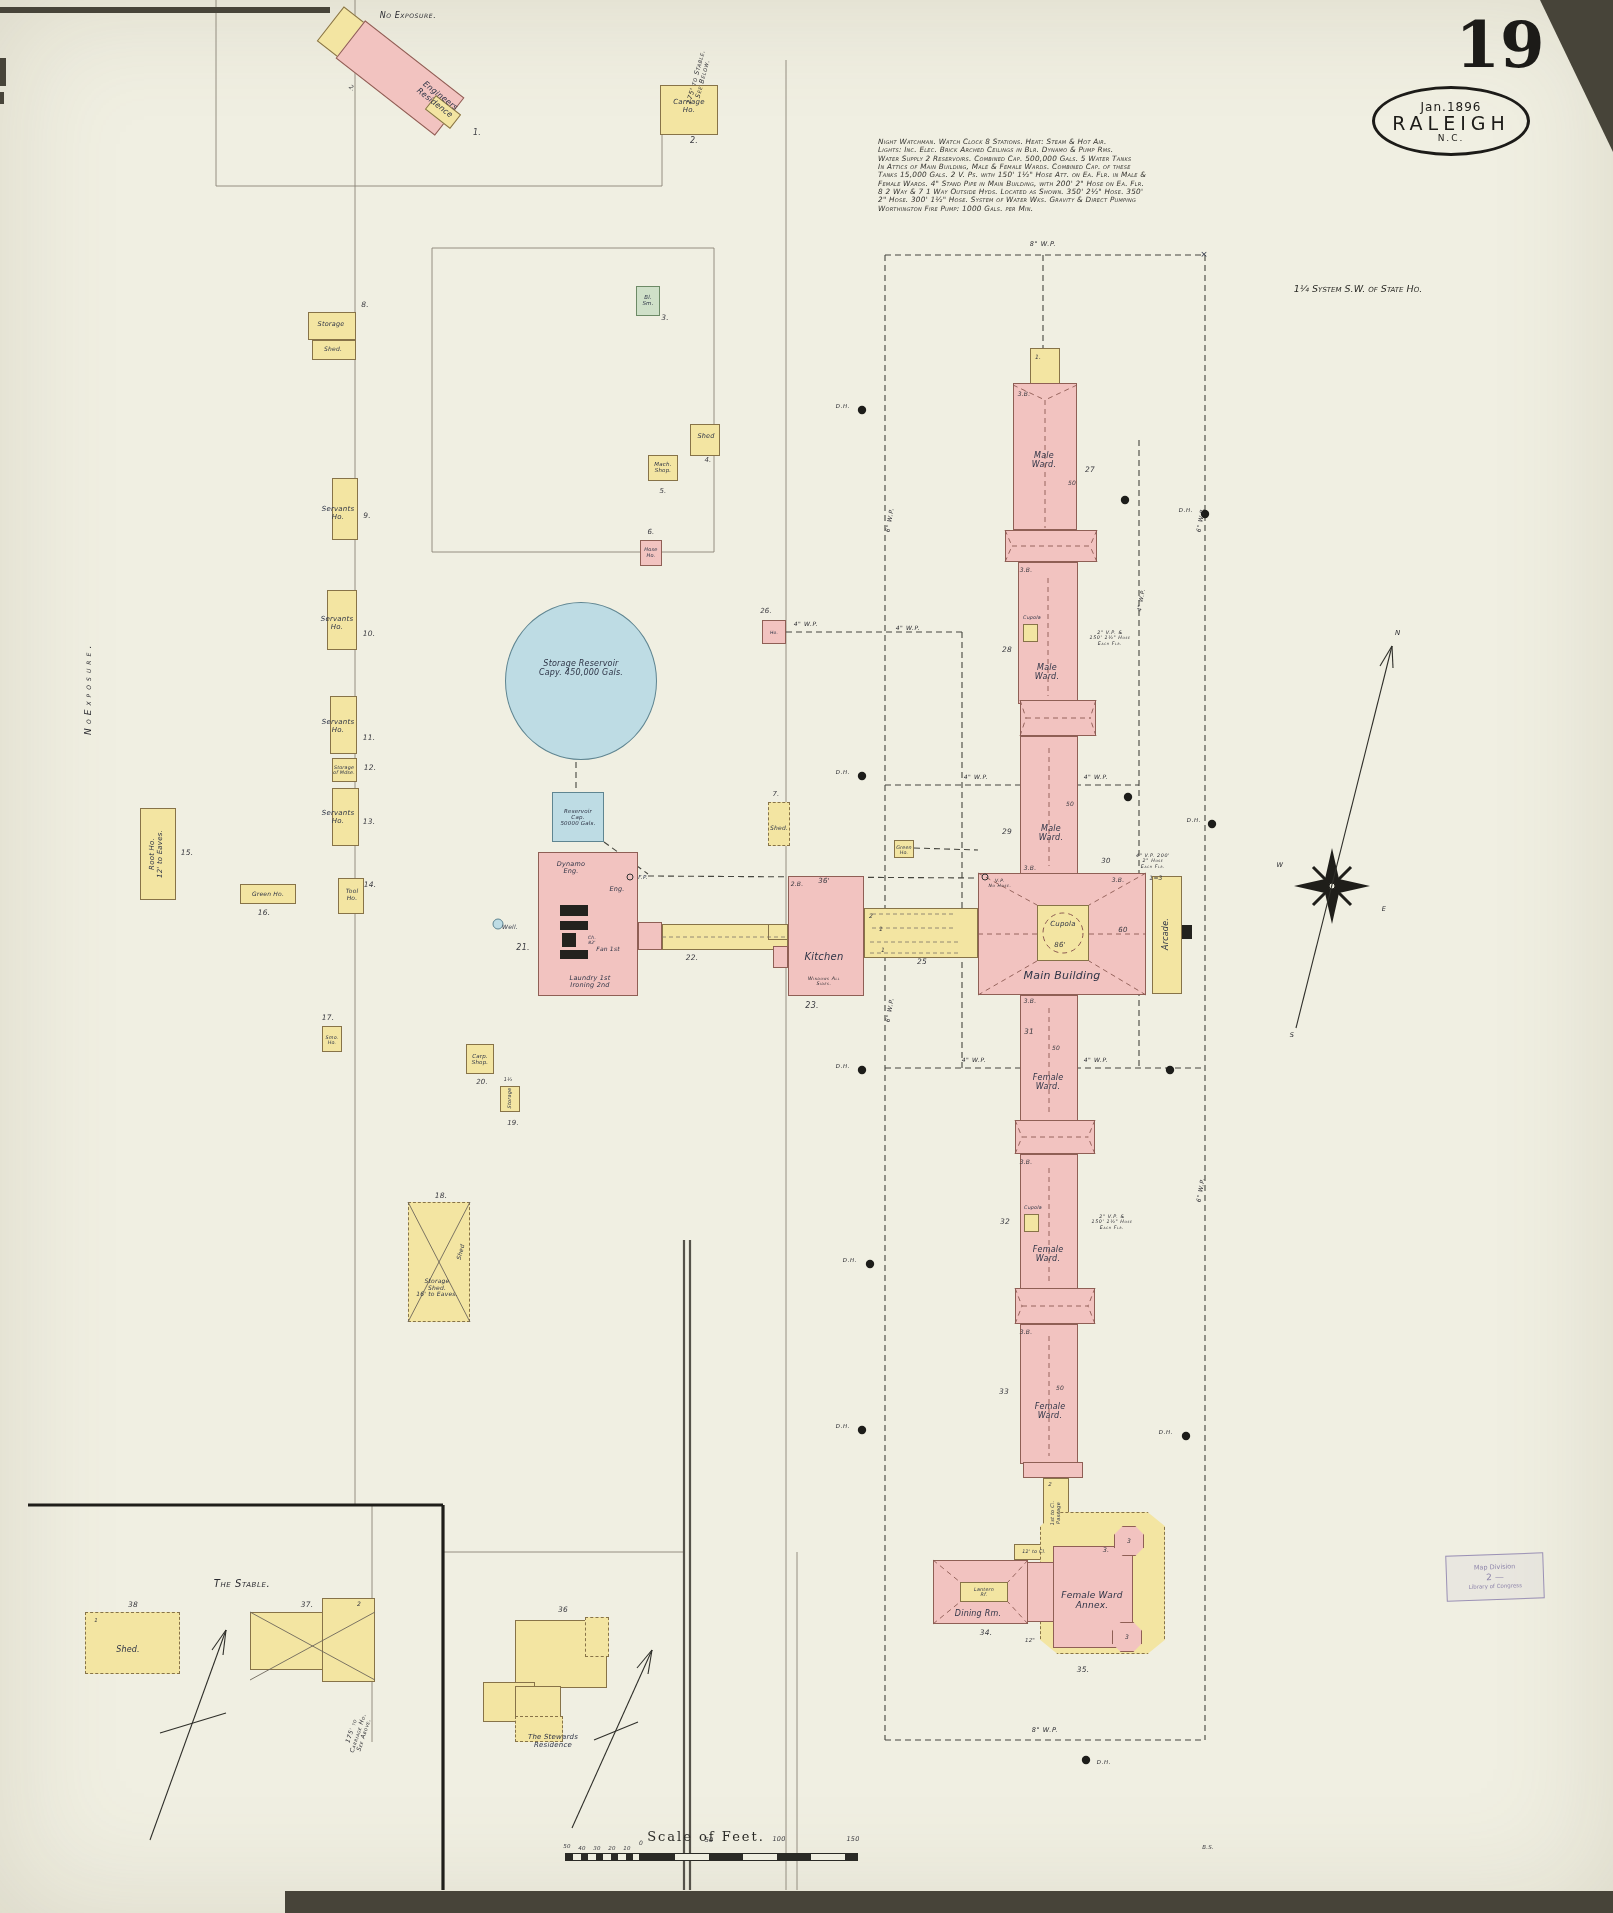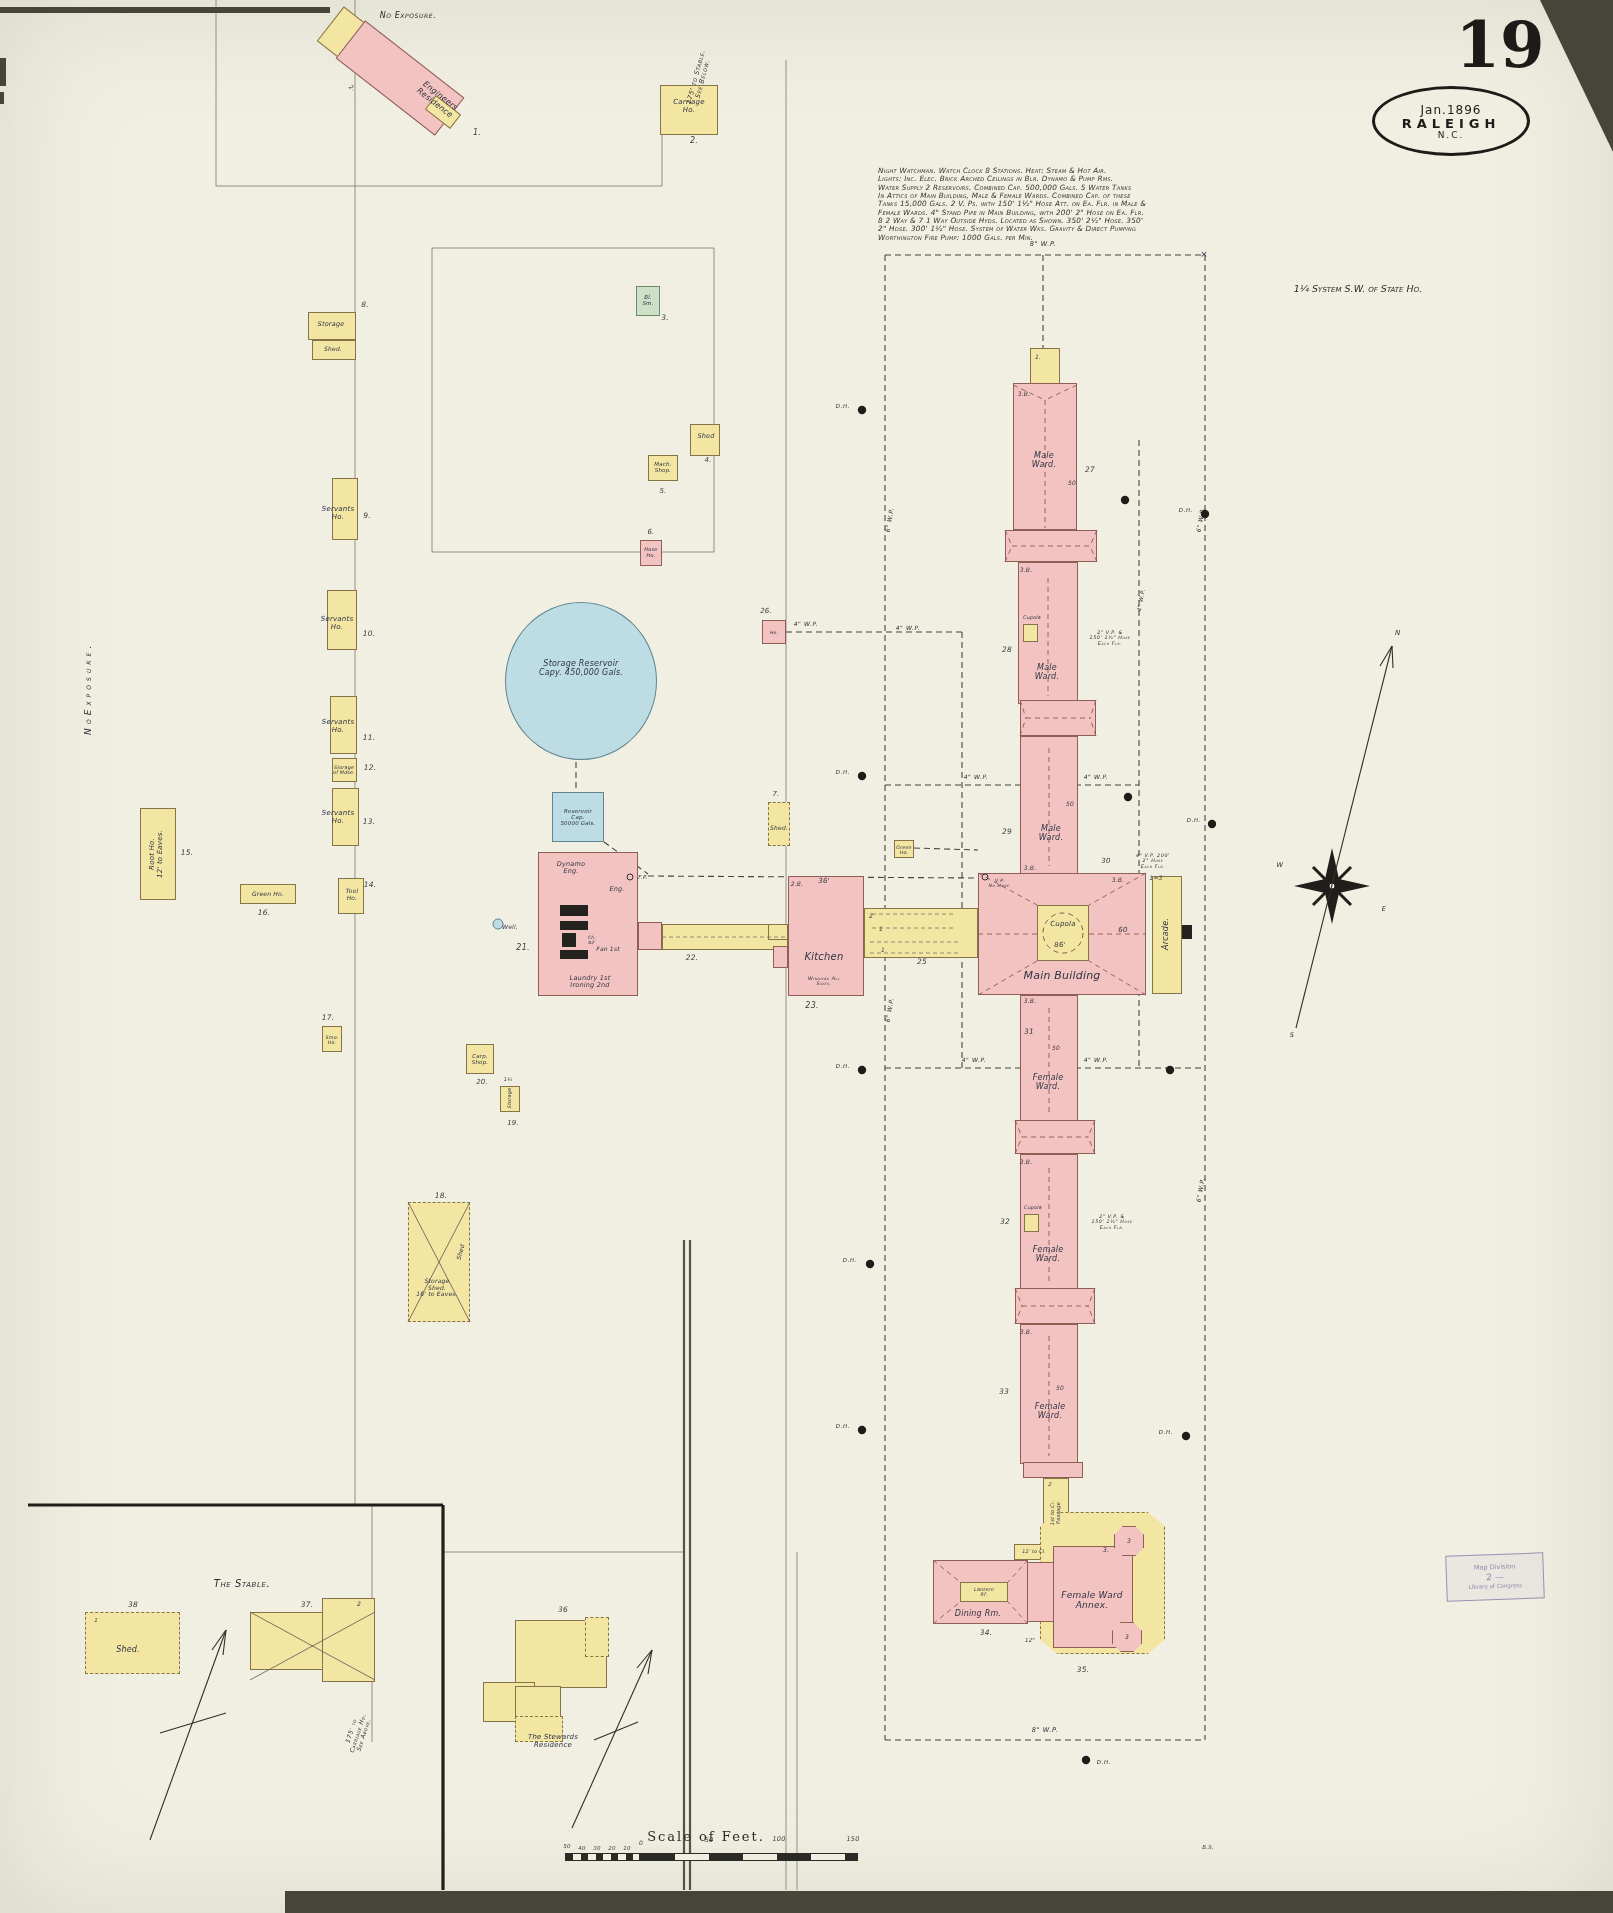--- a/index.html
+++ b/index.html
@@ -31,21 +31,21 @@
   #title{transform:translate(-50%,-50%);font-weight:bold;font-style:italic;font-variant:small-caps;
          font-size:27px;letter-spacing:3px;color:#1f1e1a;white-space:nowrap}
   #notes{width:352px;font-size:7.3px;font-style:italic;font-variant:small-caps;line-height:1.14;
          color:#33322e;letter-spacing:.25px}
   #distance-note{transform:translate(-50%,-50%);font-variant:small-caps;font-style:italic;
                  font-size:9.5px;color:#2a2a26;white-space:nowrap}
   #stamp-oval{width:152px;height:64px;border:3.5px solid #1c1b18;border-radius:50%;
               display:flex;flex-direction:column;align-items:center;justify-content:center;
               color:#1c1b18;background:transparent}
   #stamp-oval .l1{font-size:12px;letter-spacing:1px}
-  #stamp-oval .l2{font-size:13px;letter-spacing:5px;font-weight:bold;line-height:1}
+  #stamp-oval .l2{font-size:19px;letter-spacing:5px;font-weight:normal;line-height:1}
   #stamp-oval .l3{font-size:9px;letter-spacing:2px}
   #scale-title{transform:translate(-50%,-50%);font-family:"DejaVu Serif",serif;font-size:13px;
                color:#2a2a26;letter-spacing:2px;white-space:nowrap}
   #stamp-purple{width:96px;height:44px;border:1.5px solid #9b91b5;color:#8f86ab;
                 transform:rotate(-2deg);display:flex;flex-direction:column;align-items:center;
                 justify-content:center;background:rgba(176,166,205,.10);line-height:1.2}
   #stamp-purple .p1{font-size:6.5px}
   #stamp-purple .p2{font-size:9px}
   #stamp-purple .p3{font-size:5.5px}
 </style>
@@ -463,21 +463,21 @@
 
   <div id="page-number" class="single" style="left:1500px;top:44px">19</div>
 
   <div id="stamp-oval" class="single" style="left:1372px;top:86px">
     <span class="l1">Jan.1896</span>
     <span class="l2">RALEIGH</span>
     <span class="l3">N.C.</span>
   </div>
 
 
-  <div id="notes" class="single" style="left:878px;top:167px">
+  <div id="notes" class="single" style="left:878px;top:138px">
       <div>Night Watchman. Watch Clock 8 Stations. Heat: Steam &amp; Hot Air.</div>
       <div>Lights: Inc. Elec. Brick Arched Ceilings in Blr. Dynamo &amp; Pump Rms.</div>
       <div>Water Supply 2 Reservoirs. Combined Cap. 500,000 Gals. 5 Water Tanks</div>
       <div>In Attics of Main Building, Male &amp; Female Wards. Combined Cap. of these</div>
       <div>Tanks 15,000 Gals. 2 V. Ps. with 150' 1½" Hose Att. on Ea. Flr. in Male &amp;</div>
       <div>Female Wards. 4" Stand Pipe in Main Building, with 200' 2" Hose on Ea. Flr.</div>
       <div>8 2 Way &amp; 7 1 Way Outside Hyds. Located as Shown. 350' 2½" Hose. 350'</div>
       <div>2" Hose. 300' 1½" Hose. System of Water Wks. Gravity &amp; Direct Pumping</div>
       <div>Worthington Fire Pump: 1000 Gals. per Min.</div>
     </div>

